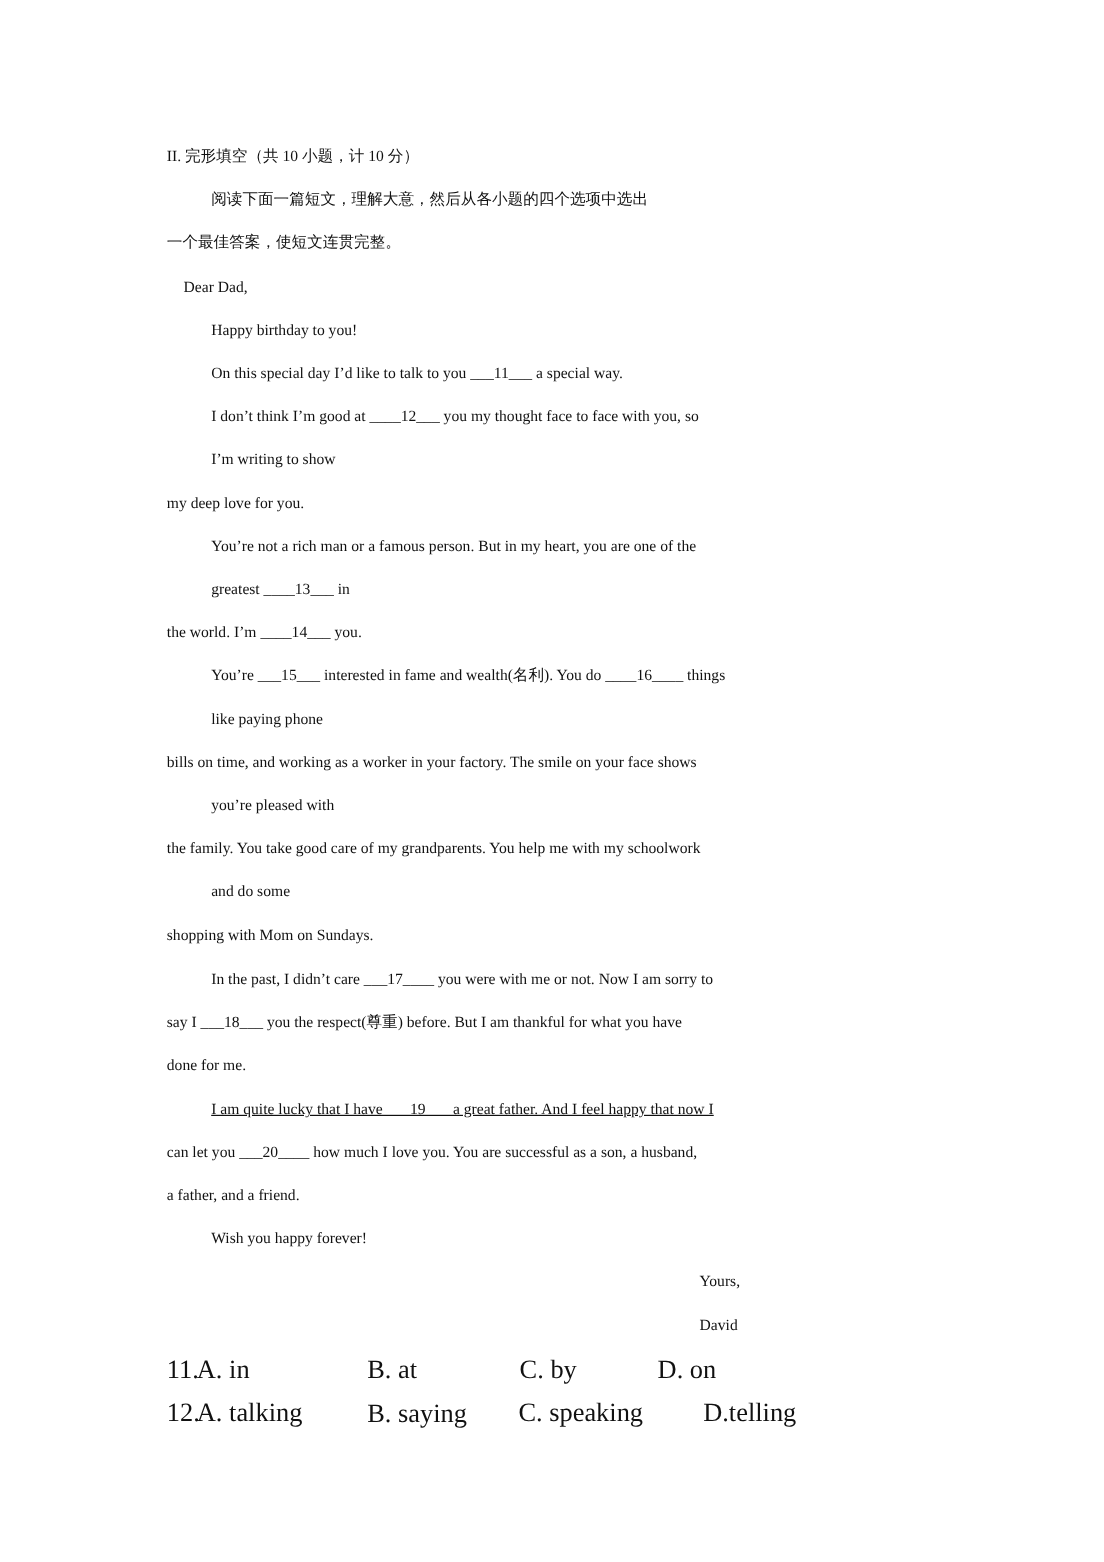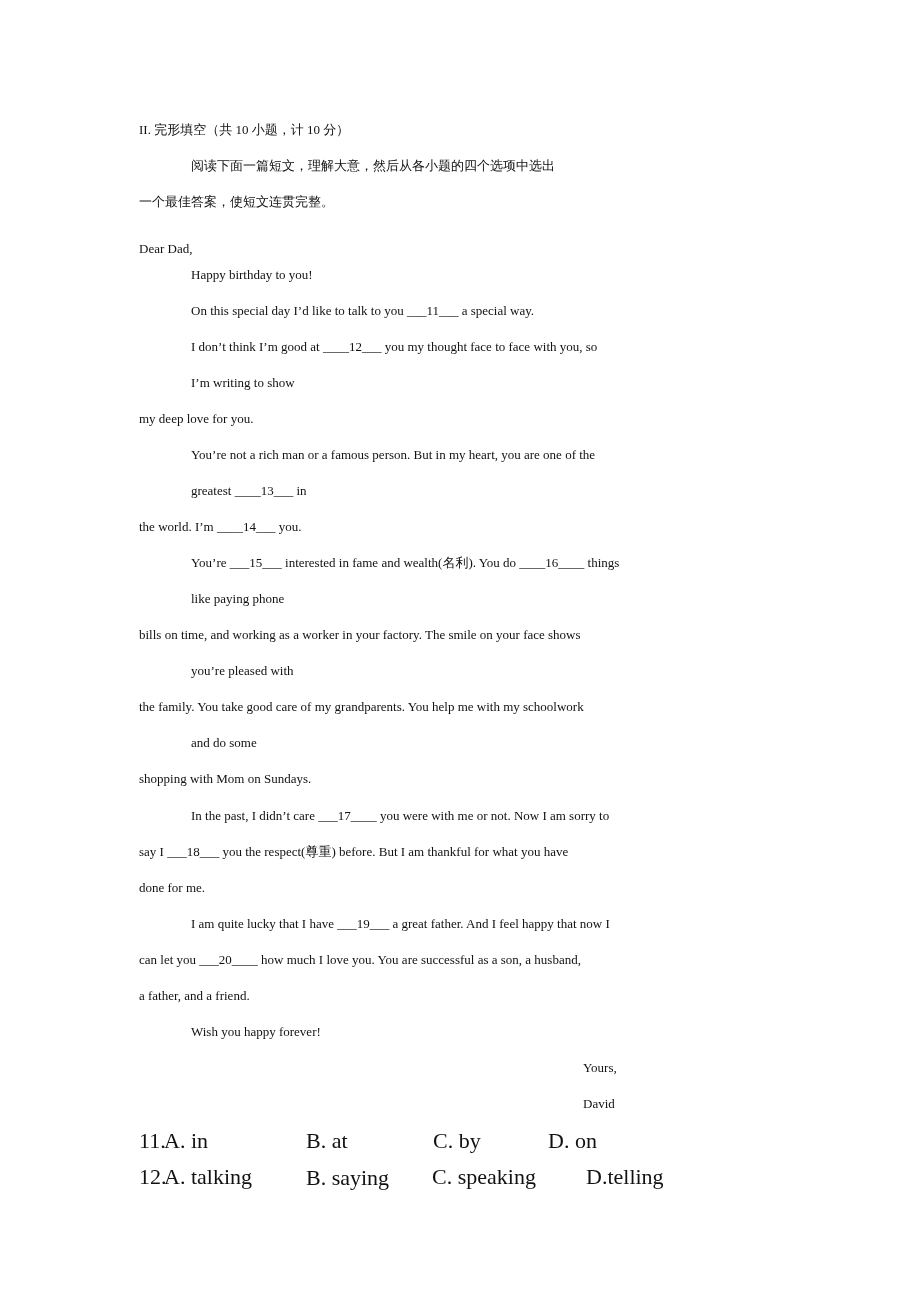--- a/index.html
+++ b/index.html
@@ -1,50 +1,50 @@
 <!DOCTYPE html>
 <html><head>
 <meta charset="utf-8">
 <style>
   html, body { margin: 0; padding: 0; background: #ffffff; }
   body { width: 920px; height: 1302px; position: relative; overflow: hidden;
          font-family: "Liberation Serif", "DejaVu Serif", serif; color: #111; }
   .line { position: absolute; left: 139px; font-size: 13px; line-height: 20px; white-space: pre; }
-  .indent { left: 176px; margin-left: 15px; }
+  .indent { left: 176px; }
   .sign { left: 556px; margin-left: 27px; }
   .opt { position: absolute; font-size: 22px; line-height: 20px; white-space: pre; }
 </style>
 </head>
 <body>
 
 <div class="line" style="top:120px;">II. 完形填空（共 10 小题，计 10 分）</div>
 <div class="line indent" style="top:156px;">阅读下面一篇短文，理解大意，然后从各小题的四个选项中选出</div>
 <div class="line" style="top:192px;">一个最佳答案，使短文连贯完整。</div>
 
-<div class="line" style="top:239px;">Dear Dad,</div>
+<div class="line" style="top:229px;margin-left:14px;">Dear Dad,</div>
 
 <div class="line indent" style="top:265px;">Happy birthday to you!</div>
 <div class="line indent" style="top:301px;text-align:center;">On this special day I’d like to talk to you ___11___ a special way.</div>
 <div class="line indent" style="top:337px;">I don’t think I’m good at ____12___ you my thought face to face with you, so</div>
 <div class="line indent" style="top:373px;">I’m writing to show</div>
 <div class="line" style="top:409px;">my deep love for you.</div>
 <div class="line indent" style="top:445px;">You’re not a rich man or a famous person. But in my heart, you are one of the</div>
 <div class="line indent" style="top:481px;">greatest ____13___ in</div>
 <div class="line" style="top:517px;">the world. I’m ____14___ you.</div>
 <div class="line indent" style="top:553px;">You’re ___15___ interested in fame and wealth(名利). You do ____16____ things</div>
 <div class="line indent" style="top:589px;">like paying phone</div>
 <div class="line" style="top:625px;">bills on time, and working as a worker in your factory. The smile on your face shows</div>
 <div class="line indent" style="top:661px;">you’re pleased with</div>
 <div class="line" style="top:697px;">the family. You take good care of my grandparents. You help me with my schoolwork</div>
 <div class="line indent" style="top:733px;">and do some</div>
 <div class="line" style="top:769px;">shopping with Mom on Sundays.</div>
 <div class="line indent" style="top:806px;">In the past, I didn’t care ___17____ you were with me or not. Now I am sorry to</div>
 <div class="line" style="top:842px;">say I ___18___ you the respect(尊重) before. But I am thankful for what you have</div>
 <div class="line" style="top:878px;">done for me.</div>
-<div class="line indent" style="top:914px;">I am quite lucky that I have ___19___ a great father. And I feel happy that now I</div>
+<div class="line indent" style="top:914px;text-decoration:underline;">I am quite lucky that I have ___19___ a great father. And I feel happy that now I</div>
 <div class="line" style="top:950px;">can let you ___20____ how much I love you. You are successful as a son, a husband,</div>
 <div class="line" style="top:986px;">a father, and a friend.</div>
 <div class="line indent" style="top:1022px;">Wish you happy forever!</div>
 
 <div class="line sign" style="top:1058px;">Yours,</div>
 <div class="line sign" style="top:1094px;">David</div>
 
 <div>
   <span class="opt" style="left:139px; top:1131px;">11.</span>
   <span class="opt" style="left:164px; top:1131px;">A. in</span>

